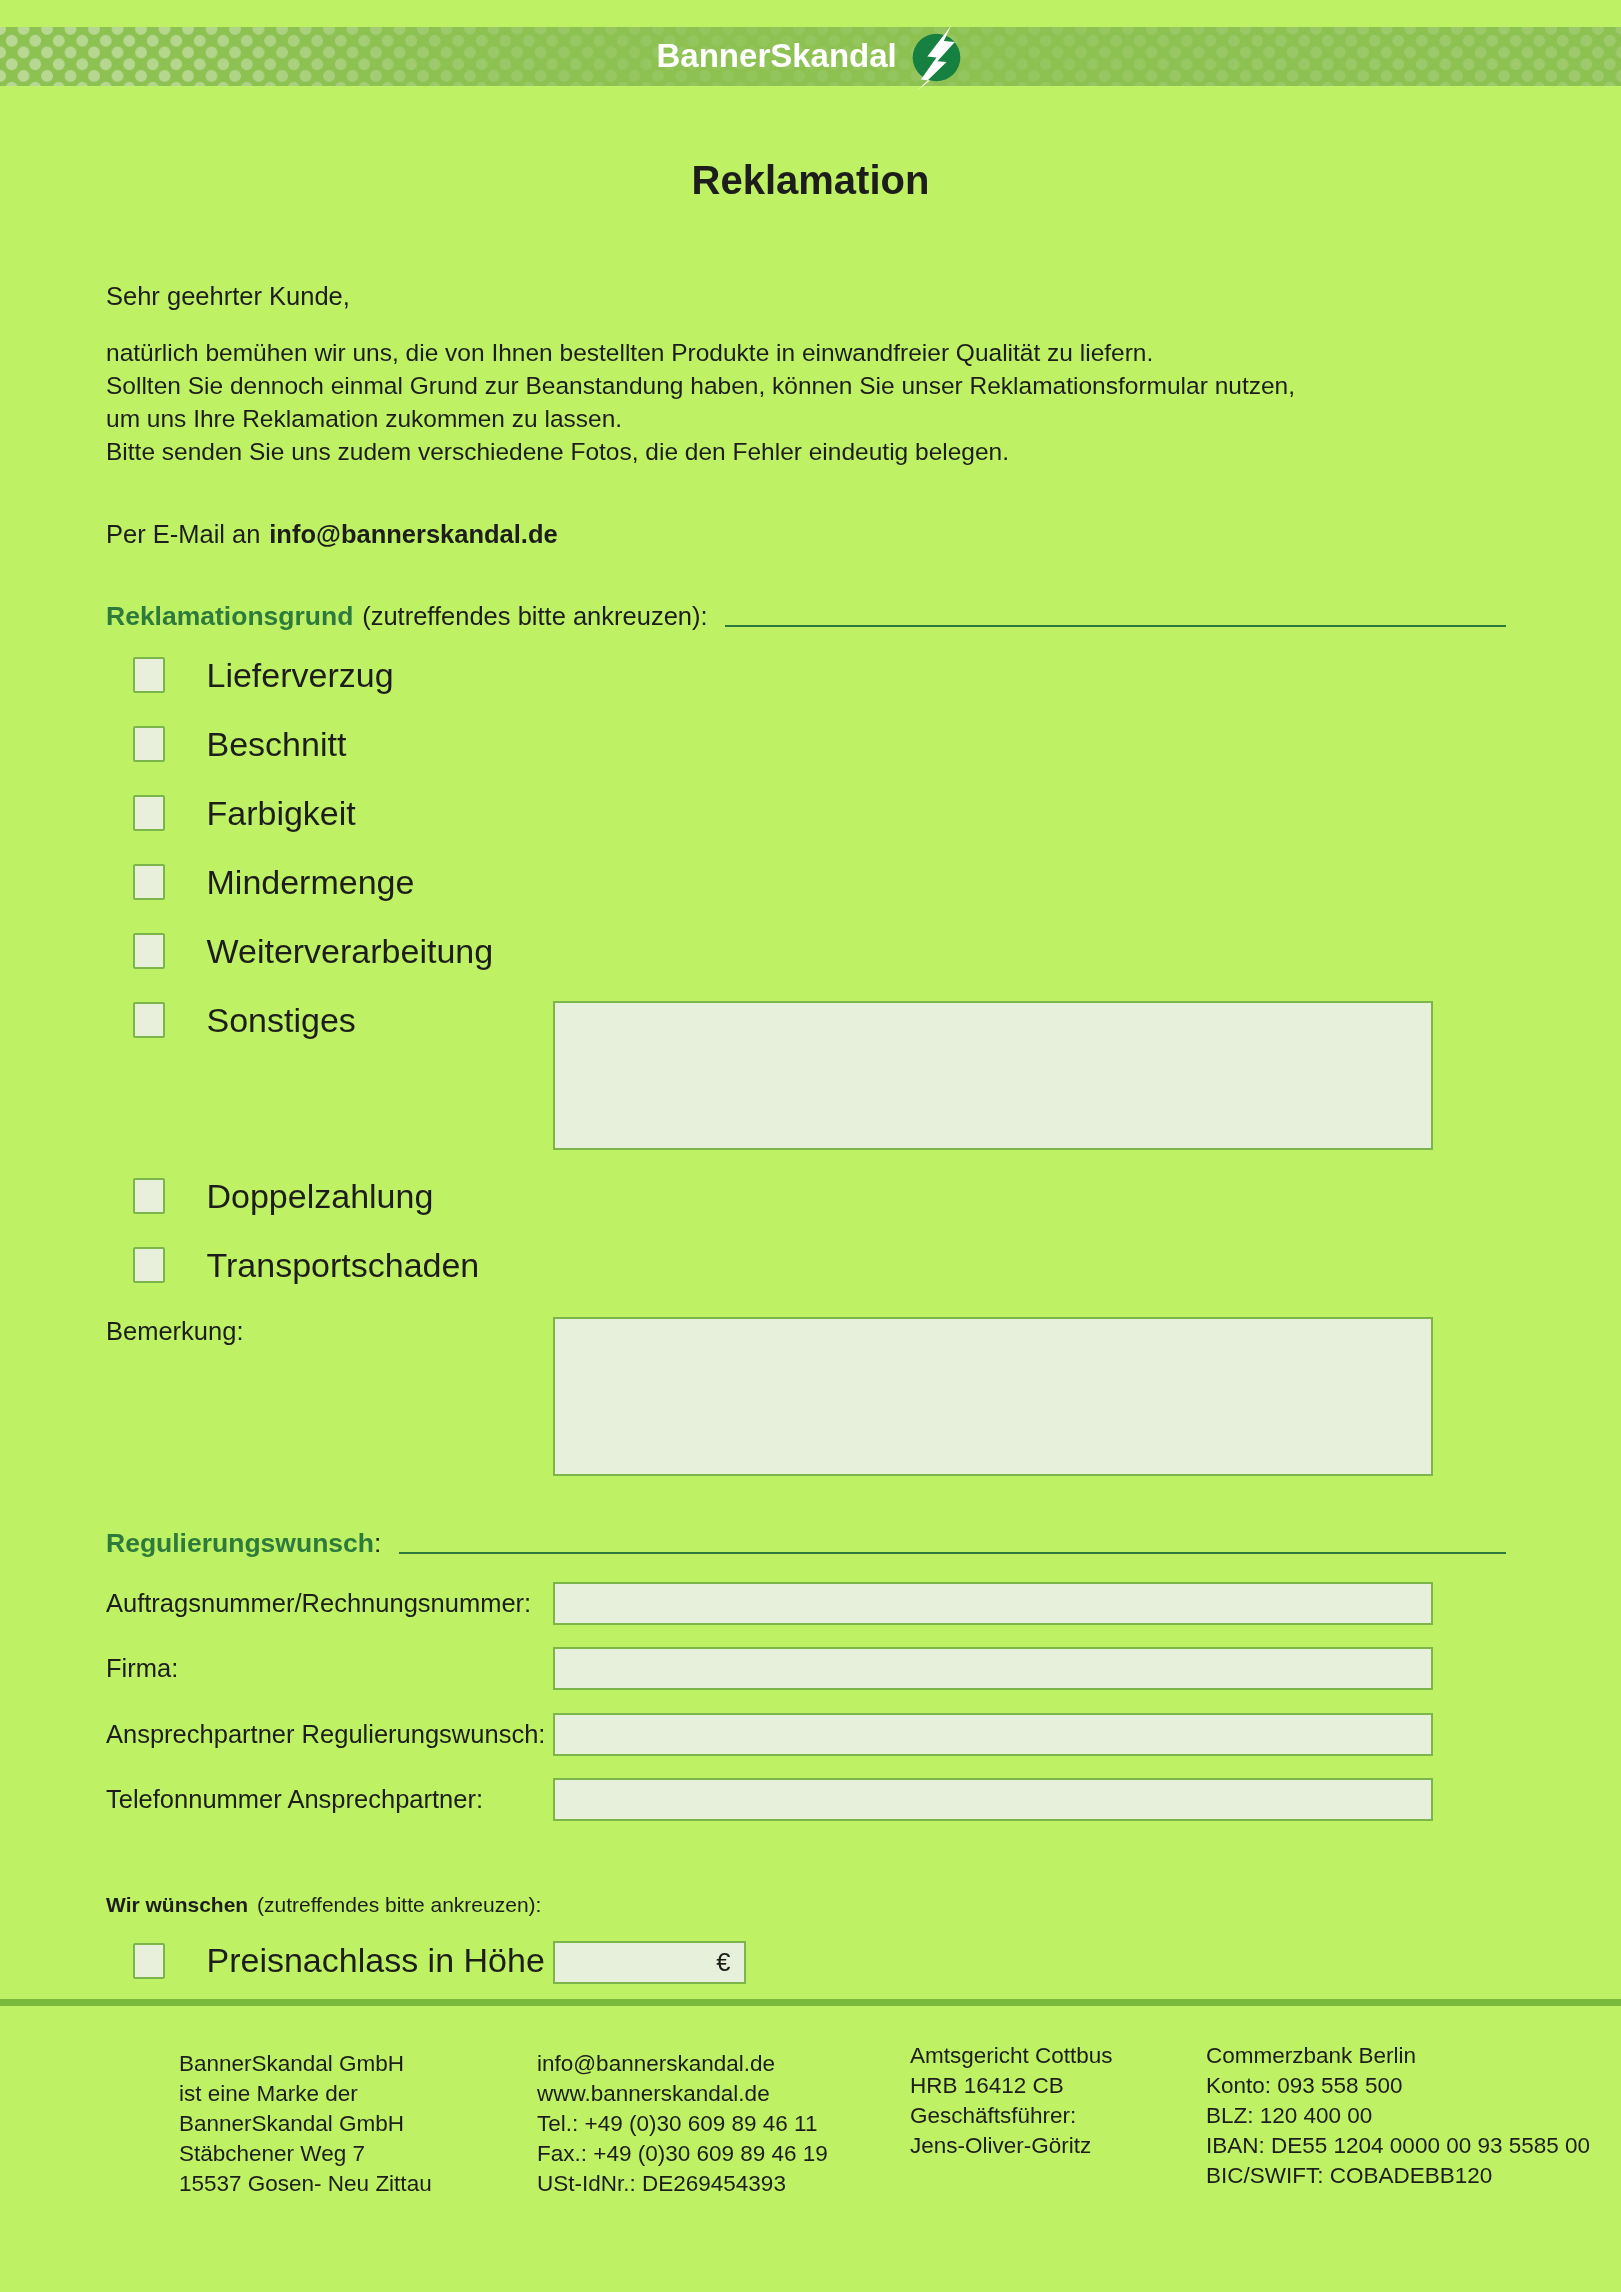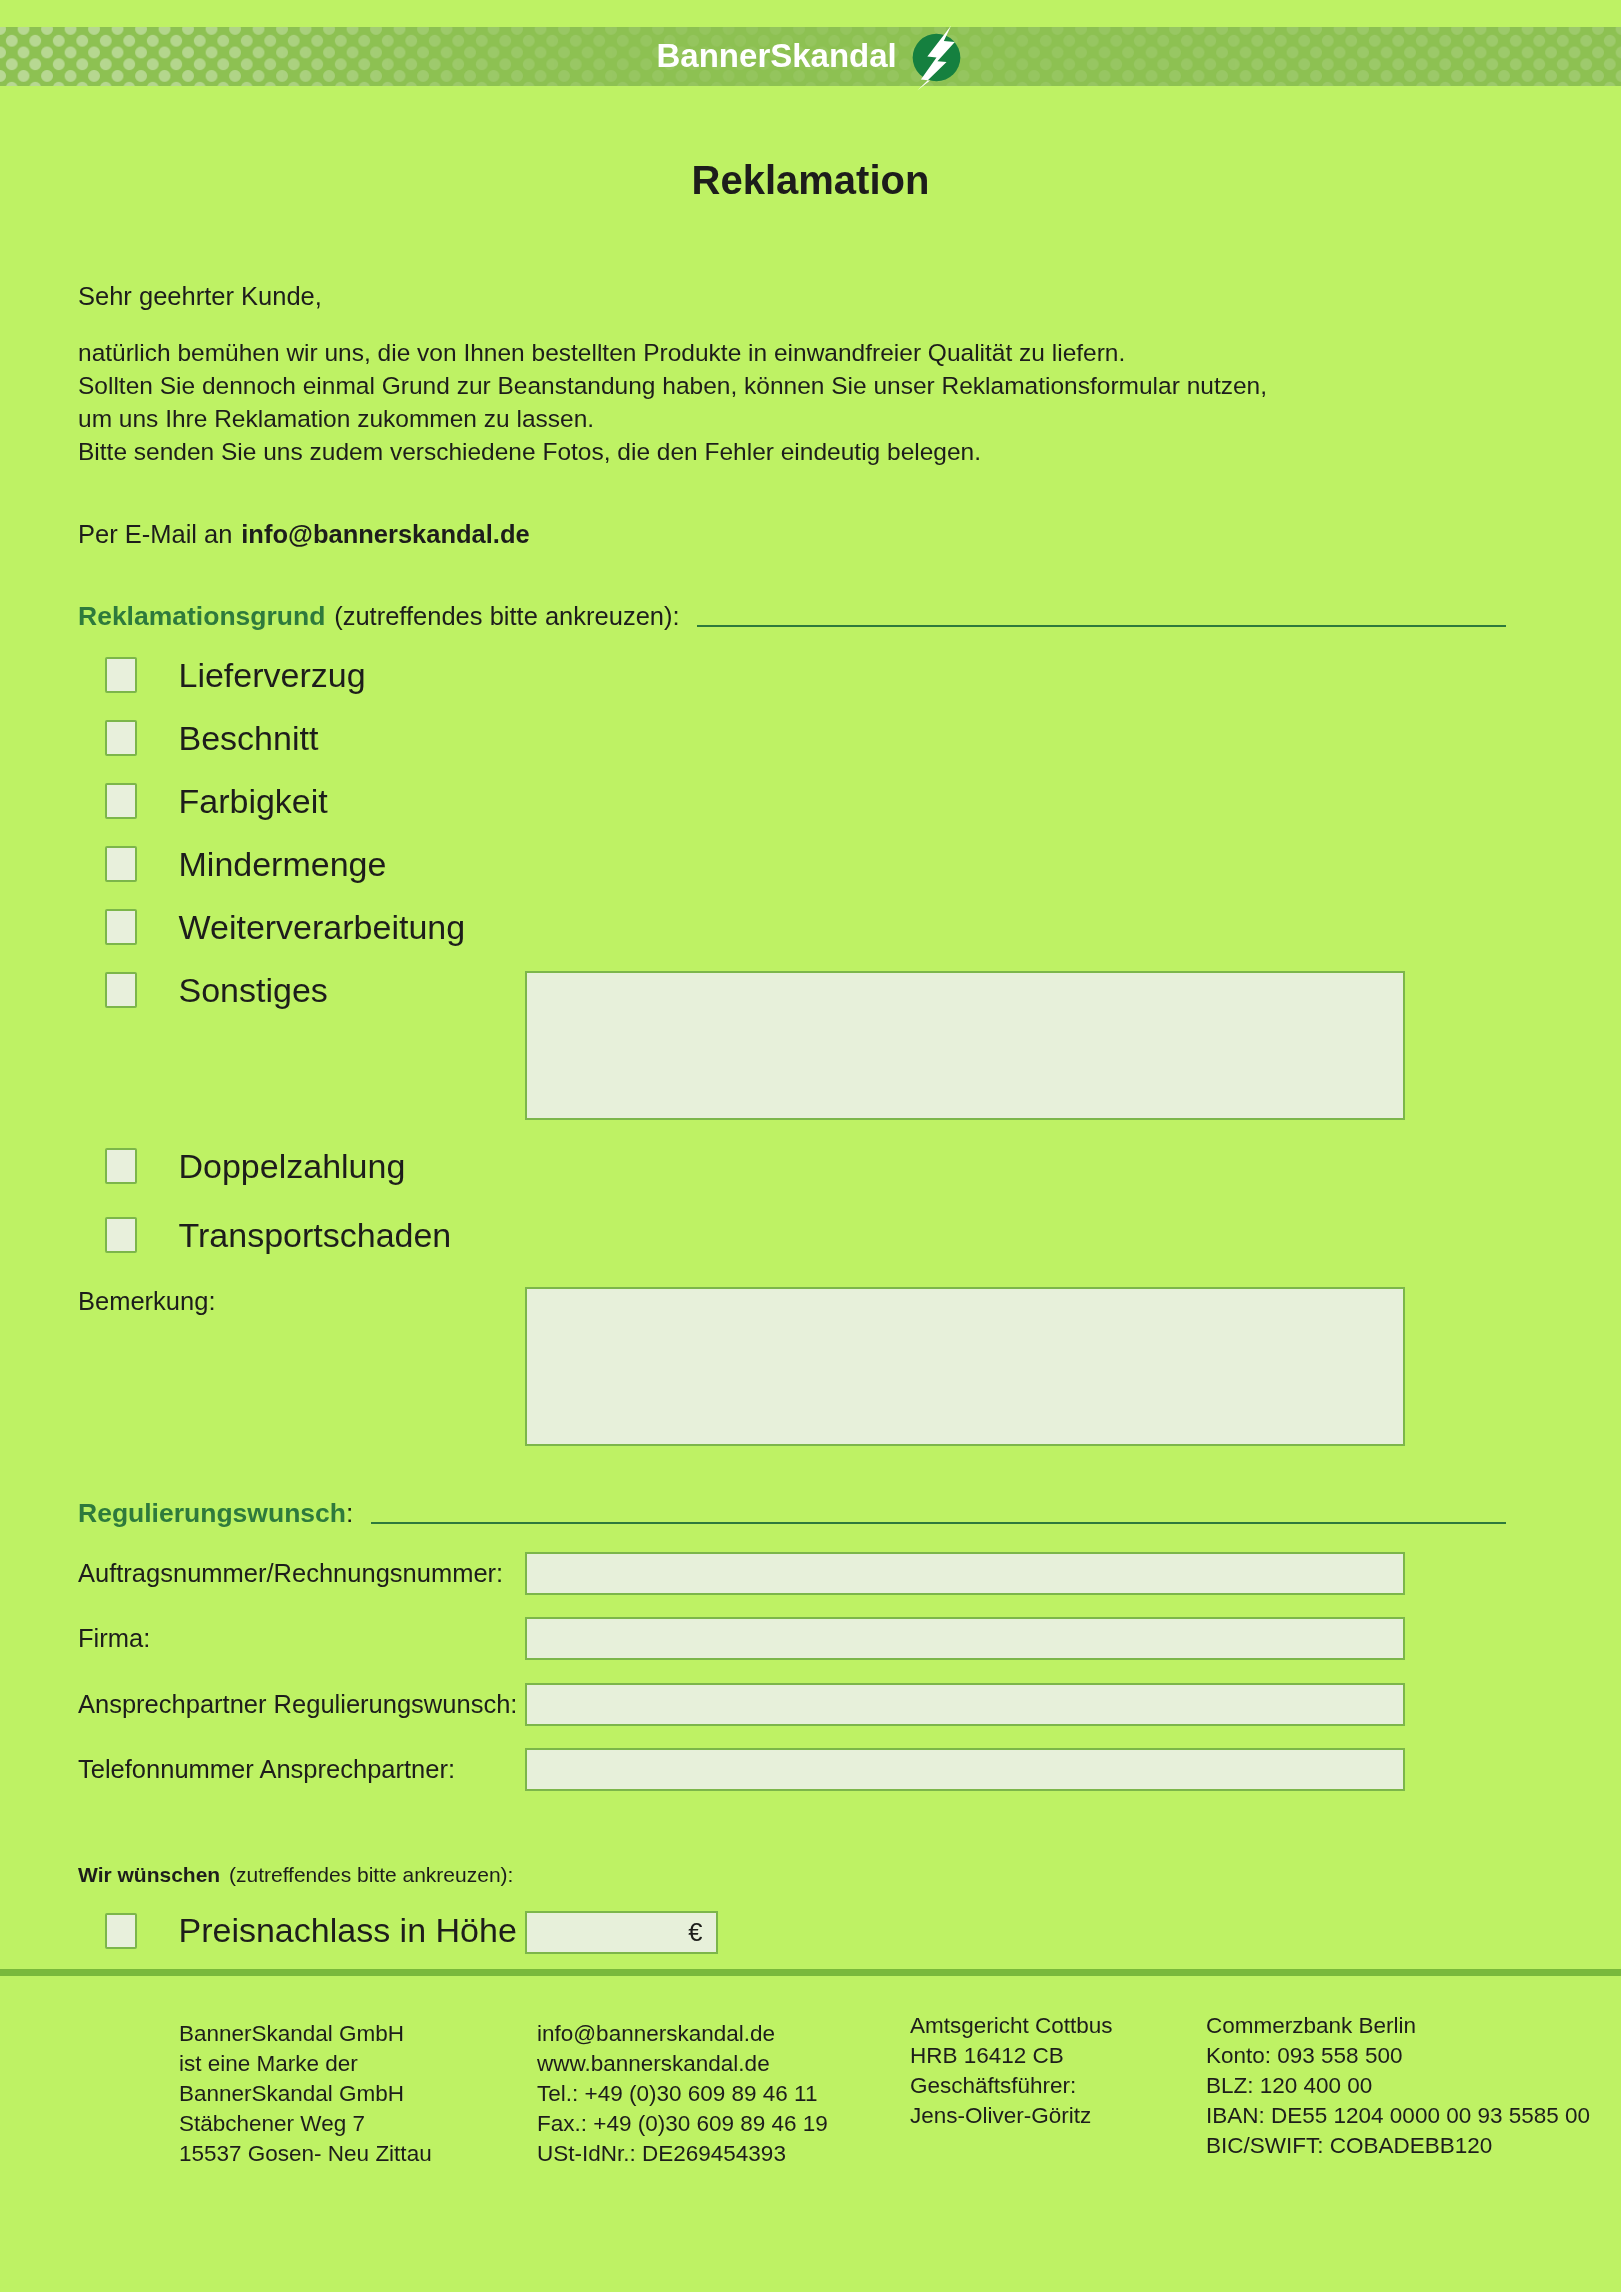--- a/index.html
+++ b/index.html
@@ -21,36 +21,36 @@
     mask-image:linear-gradient(to right, rgba(0,0,0,0.95), rgba(0,0,0,0.85) 12%, rgba(0,0,0,0.35) 28%, rgba(0,0,0,0.16) 45%, rgba(0,0,0,0.20) 62%, rgba(0,0,0,0.30) 80%, rgba(0,0,0,0.40) 100%);
   }
   .banner-inner { position:relative; height:100%; display:flex; align-items:center; justify-content:center; gap:12.7px; }
   .brand { font-size:33px; font-weight:bold; color:#ffffff; }
   .logo-svg { width:55px; height:67px; margin-top:2.9px; }
 
   
   .title { margin:73px 0 0; text-align:center; font-size:40px; line-height:43px; font-weight:bold; color:#1d1d1b; }
 
   
-  .content { padding:0 115px 0 78px; }
+  .content { padding:0 115px 0 106px; }
   .salutation { margin:78px 0 0; font-size:25.5px; line-height:33px; }
   .para { margin:23.5px 0 0; font-size:24.5px; line-height:33px; }
   .para div { white-space:nowrap; }
   .email-line { margin:52px 0 0; font-size:25.5px; }
   .email-line b { margin-left:8.8px; }
 
   
   .sec-head { display:flex; margin-top:50px; font-size:26.5px; line-height:35px; }
   .sec-green { color:#2e7a3c; font-weight:bold; white-space:nowrap; }
   .sec-colon { font-weight:normal; color:#1d1d1b; }
   .sec-note { margin-left:8.8px; font-size:25.5px; white-space:nowrap; }
   .sec-rule { flex:1 1 auto; border-bottom:2px solid #2e7a3c; margin-left:17.6px; align-self:flex-end; margin-bottom:6.9px; }
 
   
-  .check-row { display:flex; align-items:center; margin-top:24px; }
+  .check-row { display:flex; align-items:center; margin-top:30px; }
   .check-row.first { margin-top:21.6px; }
   .checkbox {
     flex:0 0 auto; width:32px; height:36px; box-sizing:border-box; margin-left:26.5px;
     background:#e8f0dc; border:2px solid #7cb64a; border-radius:2px; padding:0; appearance:none; cursor:pointer;
   }
   .check-label { margin-left:42px; font-size:34px; white-space:nowrap; }
   .check-left { display:flex; align-items:center; width:447px; box-sizing:border-box; flex:0 0 auto; }
   .row-top-align { align-items:flex-start; }
   .row-top-align .check-left { margin-top:0; }
 

